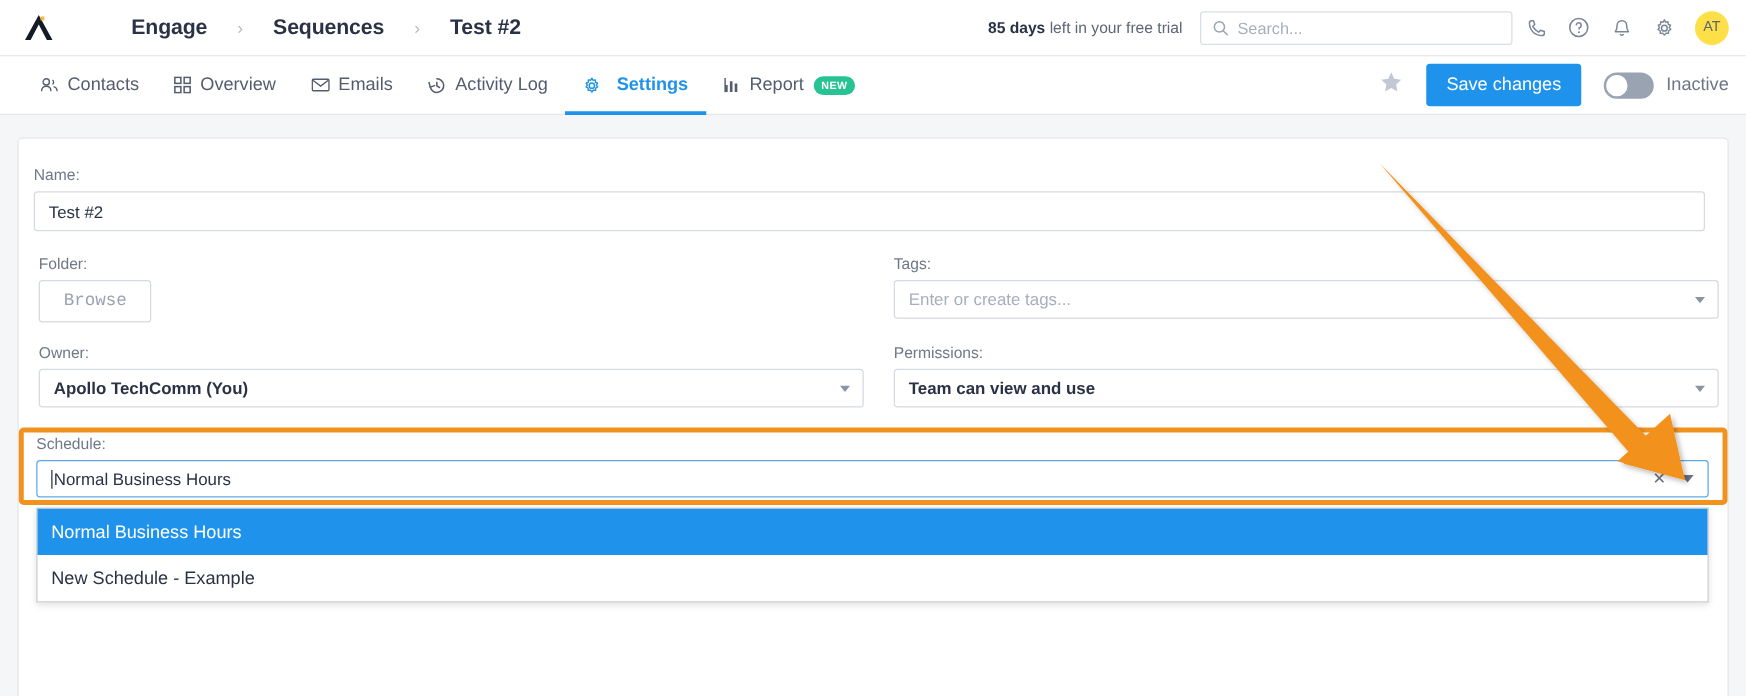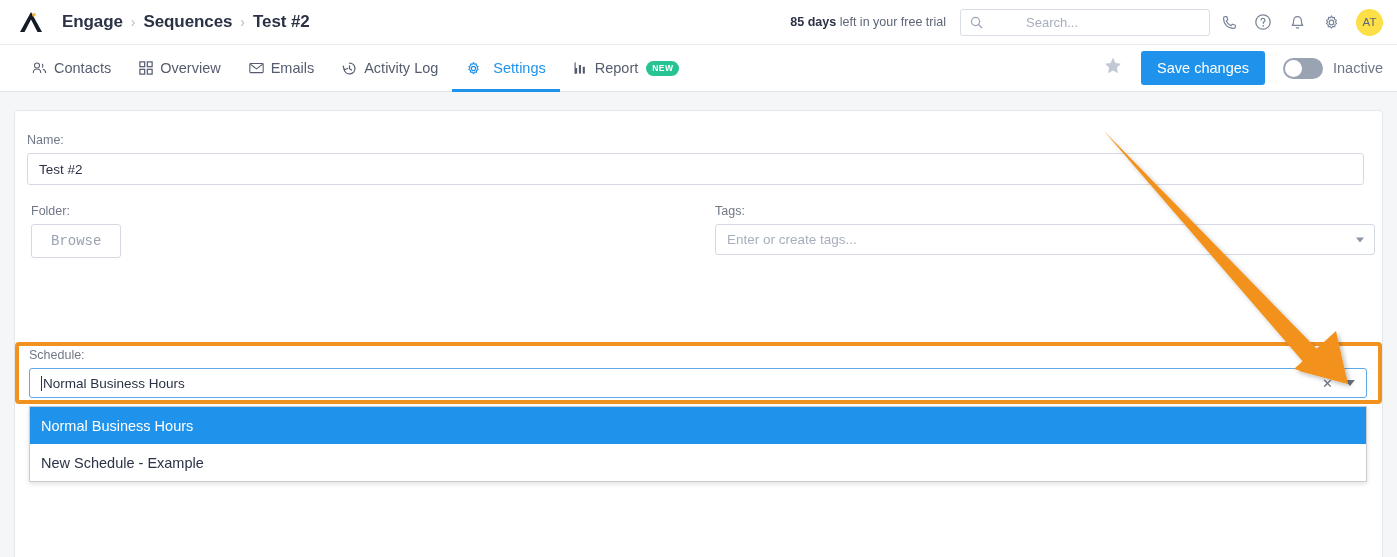--- a/index.html
+++ b/index.html
@@ -11,36 +11,36 @@
   }
 
   
   .topbar {
     height: 45px; background: #ffffff;
     display: flex; align-items: center;
     border-bottom: 1px solid #e8eaed;
     position: relative; z-index: 5;
   }
   .logo-wrap { width: 62px; display: flex; align-items: center; justify-content: center; }
-  .breadcrumb { display: flex; align-items: center; gap: 8px; }
+  .breadcrumb { display: flex; align-items: center; gap: 24px; margin-left: 43px; }
   .bc-item { font-size: 17px; font-weight: bold; color: #2b3245; letter-spacing: -0.1px; }
   .bc-sep { font-size: 14px; color: #b4bac6; }
 
   .topbar-right {
     margin-left: auto; display: flex; align-items: center;
     gap: 0; padding-right: 14px; text-align: center;
   }
   .trial { font-size: 12.5px; color: #5d6577; margin-right: 14px; white-space: nowrap; }
   .trial b { color: #2b3245; font-weight: bold; }
 
   .searchbox {
     width: 250px; height: 27px; border: 1px solid #d9dee6; border-radius: 3px;
     display: flex; align-items: center; padding: 0 9px; gap: 7px; background: #fff;
   }
-  .searchbox .ph { font-size: 13px; color: #a7aebc; margin-left: 36px; }
+  .searchbox .ph { font-size: 13px; color: #a7aebc; }
 
   .ticon {
     width: 30px; height: 30px; display: flex; align-items: center; justify-content: center;
     margin-left: 4px; cursor: pointer;
   }
   .avatar {
     width: 27px; height: 27px; border-radius: 50%; background: #fde047;
     display: flex; align-items: center; justify-content: center;
     font-size: 11.5px; color: #5d6577; margin-left: 10px; font-weight: 500;
   }
@@ -48,21 +48,21 @@
   
   .navbar {
     height: 47px; background: #fff; display: flex; align-items: center;
     border-bottom: 1px solid #e3e6eb; padding-left: 18px; position: relative; z-index: 4;
   }
   .tab {
     display: flex; align-items: center; gap: 7px; height: 47px;
     padding: 0 14px; font-size: 14.5px; color: #545c6e; cursor: pointer;
     position: relative;
   }
-  .tab.active { color: #1f93eb; font-weight: 400; gap: 12px; }
+  .tab.active { color: #1f93eb; font-weight: 700; gap: 12px; }
   .tab.active::after {
     content: ''; position: absolute; left: 0; right: 0; bottom: 0;
     height: 3px; background: #1f93eb;
   }
   .badge-new {
     background: #27c392; color: #fff; font-size: 8.5px; font-weight: bold;
     border-radius: 9px; padding: 2.5px 6px; letter-spacing: .4px; margin-left: 1px;
   }
   .navbar-right { margin-left: auto; display: flex; align-items: center; padding-right: 14px; gap: 0; }
   .star { margin-right: 18px; cursor: pointer; }
@@ -315,20 +315,36 @@
     </div>
     <div class="col">
       <span class="form-label">Tags:</span>
       <div class="fld">
         <span class="ph">Enter or create tags...</span>
         <span class="caret"></span>
       </div>
     </div>
   </div>
 
+  <div class="row" id="own-row">
+    <div class="col">
+      <span class="form-label">Owner:</span>
+      <div class="fld">
+        <span style="font-weight:bold;">Apollo TechComm (You)</span>
+        <span class="caret"></span>
+      </div>
+    </div>
+    <div class="col">
+      <span class="form-label">Permissions:</span>
+      <div class="fld">
+        <span style="font-weight:bold;">Team can view and use</span>
+        <span class="caret"></span>
+      </div>
+    </div>
+  </div>
 </div>
 
 <div class="sched-wrap">
   <span class="form-label">Schedule:</span>
   <div class="sched-input">
     <span class="cursor-bar"></span>
     <span>Normal Business Hours</span>
     <span class="clear-x">✕</span>
     <span class="sched-caret"></span>
   </div>

